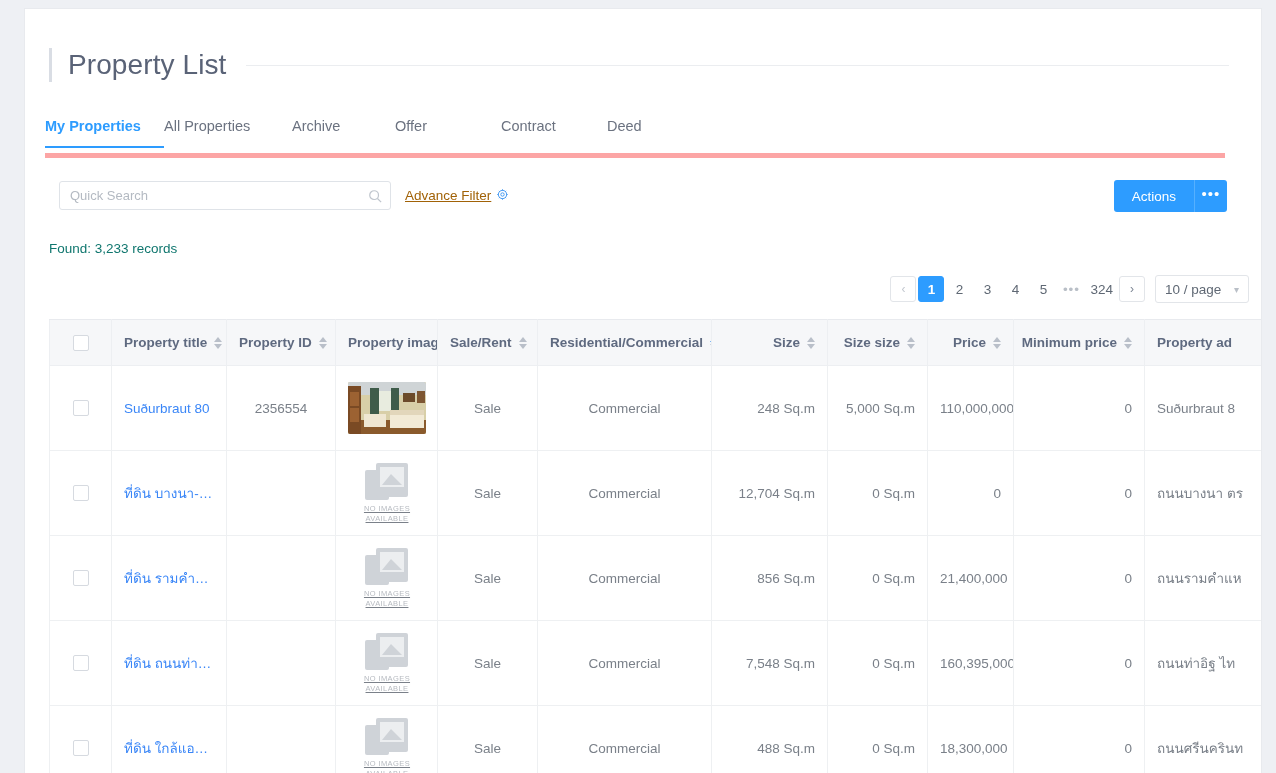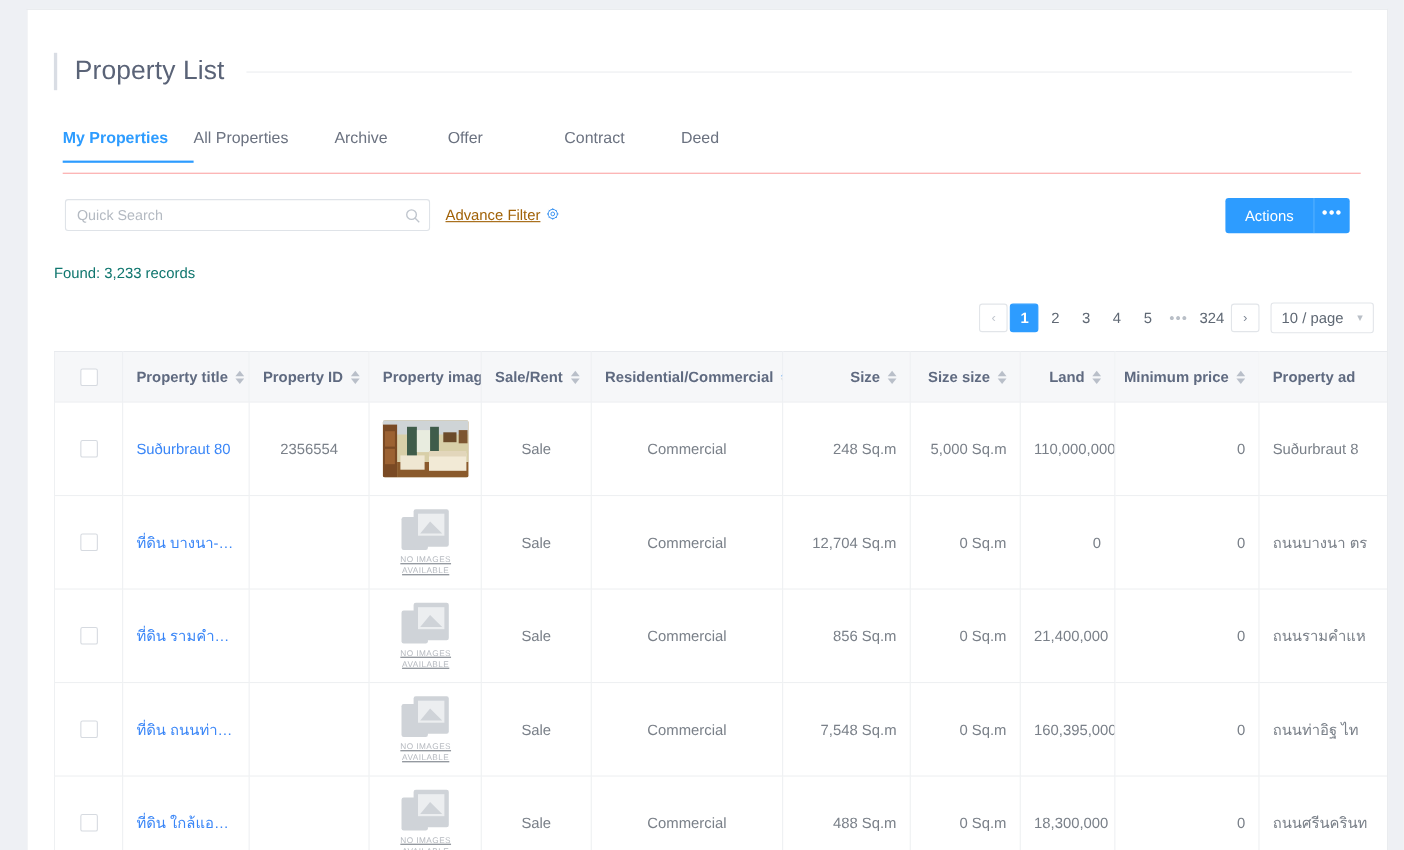--- a/index.html
+++ b/index.html
@@ -34,41 +34,41 @@
     width: 1180px; height: 46px;
     display: flex; align-items: center;
   }
   .title-bar {
     width: 3px; height: 34px;
     background: #d9dde4;
     margin-right: 16px;
     flex: 0 0 auto;
   }
   .page-title {
-    font-size: 24px;
+    font-size: 28px;
     color: #5a6377;
     font-weight: 400;
     letter-spacing: .1px;
     white-space: nowrap;
     flex: 0 0 auto;
     padding-right: 20px;
   }
   .title-rule {
     flex: 1 1 auto;
     height: 1px;
     background: #ebedf0;
   }
 
   
   .tabs {
     position: absolute;
-    left: 32px; top: 105px;
+    left: 20px; top: 105px;
     width: 1180px; height: 44px;
     display: flex; align-items: flex-start;
-    border-bottom: 1px solid #fca5a5;
+    border-bottom: 5px solid #fca5a5;
   }
   .tab {
     font-size: 14.5px;
     color: #6b7280;
     padding: 4px 0 13px 0;
     margin-right: 0;
     cursor: pointer;
     white-space: nowrap;
     position: relative;
     text-align: left;
@@ -484,21 +484,21 @@
               <div class="th-in">
                 <span>Size size</span>
                 <span class="sorter">
                     <i class="up"></i>
                     <i class="dn"></i>
                   </span>
               </div>
             </th>
             <th class="num">
               <div class="th-in">
-                <span>Land</span>
+                <span>Price</span>
                 <span class="sorter">
                     <i class="up"></i>
                     <i class="dn"></i>
                   </span>
               </div>
             </th>
             <th class="num">
               <div class="th-in">
                 <span>Minimum price</span>
                 <span class="sorter">

